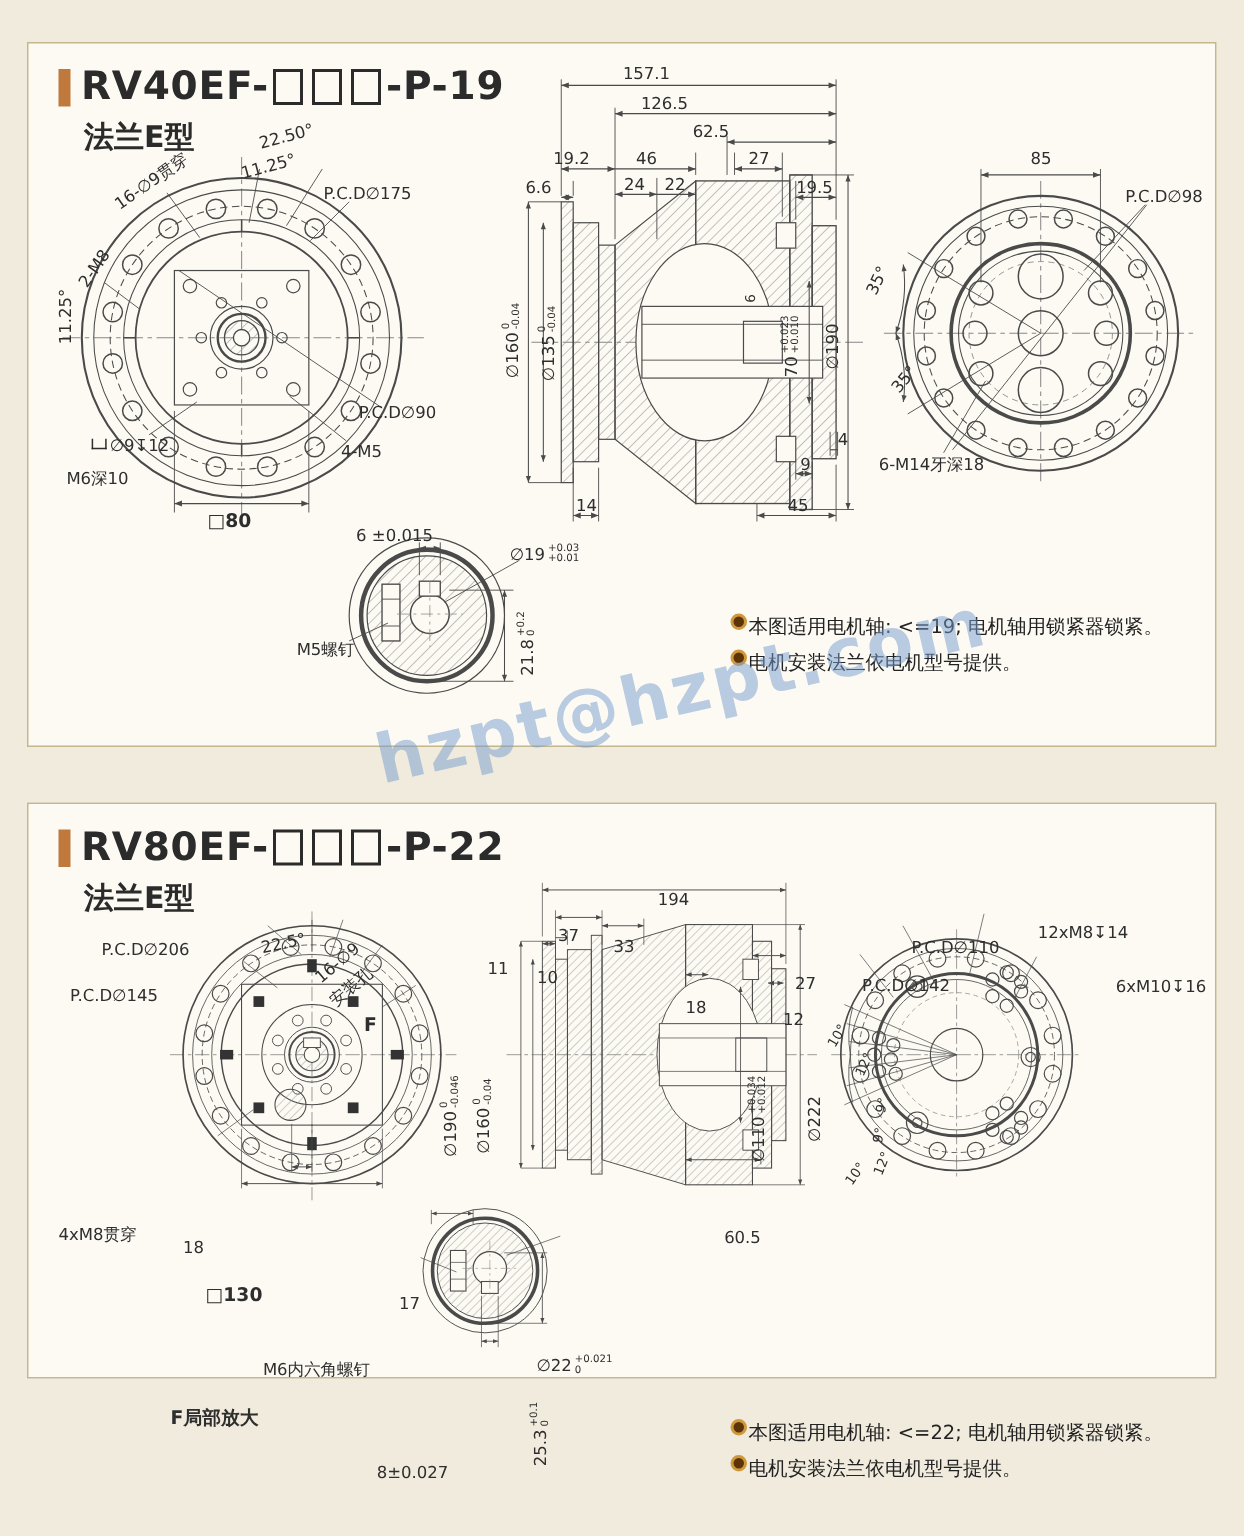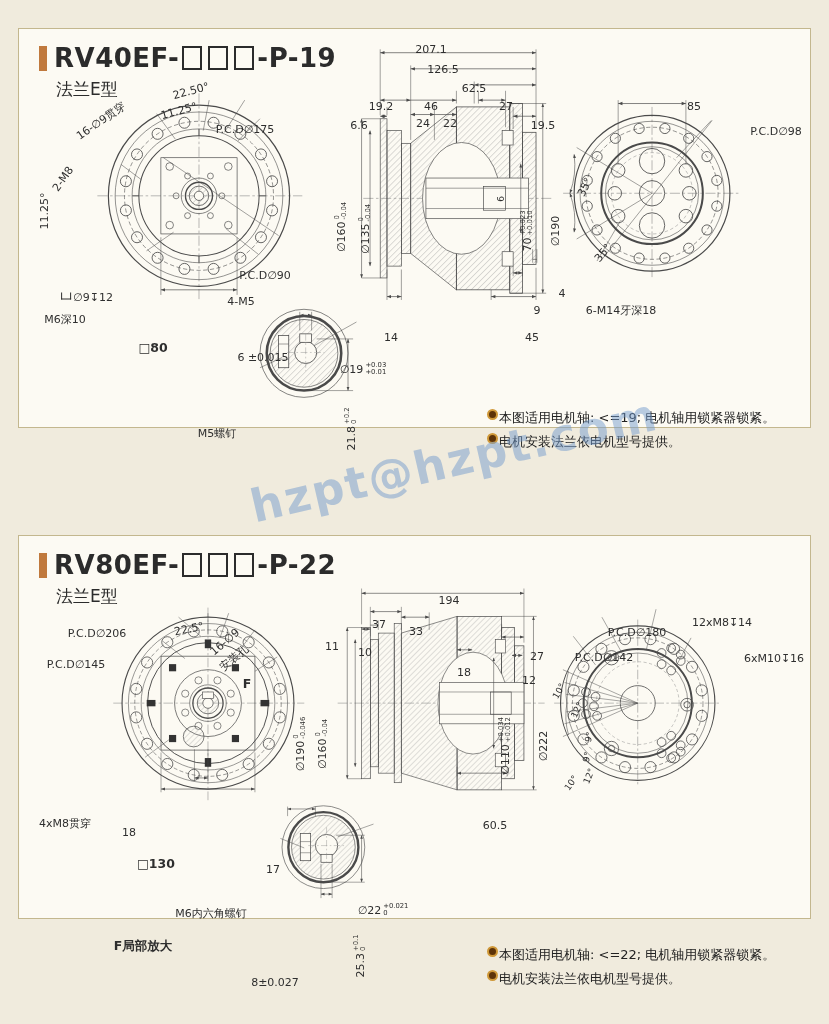--- a/index.html
+++ b/index.html
@@ -1,25 +1,25 @@
 <!DOCTYPE html>
 <html><head>
 <meta charset="utf-8">
 <style>
   *{margin:0;padding:0;box-sizing:border-box}
   html,body{width:829px;height:1024px}
   body{position:relative;background:#f0ebdd;font-family:"DejaVu Sans",sans-serif;overflow:hidden}
   .panel{position:absolute;left:18px;width:793px;background:#fcfaf3;border:1.5px solid #c3b78e}
-  #panel1{top:28px;height:400px}
+  #panel1{top:28px;height:470px}
   #panel2{top:535px;height:384px}
   .psvg{position:absolute;left:0;top:0;width:100%;height:100%}
   .ttl{position:absolute;left:20px;top:14px;display:flex;align-items:center;font-weight:bold;font-size:26px;color:#2b2b2b;letter-spacing:.5px}
   .ttl .bar{width:8px;height:25px;background:#c0793d;margin-right:7px}
   .ttl .box{width:20px;height:24px;border:2.5px solid #2b2b2b;display:inline-block;margin:0 3px}
-  .sub{position:absolute;left:37px;top:49px;font-size:17px;font-weight:normal;color:#2b2b2b}
+  .sub{position:absolute;left:37px;top:49px;font-size:20px;font-weight:bold;color:#2b2b2b}
   .dim{position:absolute;white-space:nowrap;font-size:11px;color:#2e2e2e;display:flex;align-items:center;transform:translate(-50%,-50%) rotate(var(--r,0deg))}
   .dim.big{font-size:12.5px;font-weight:bold}
   .dim.sm{font-size:9px}
   .tol{display:inline-flex;flex-direction:column;font-size:6.8px;line-height:7px;margin-left:2px}
   .tol i{font-style:normal}
   .cb{width:10px;height:7px;border:1.2px solid #2e2e2e;border-top:none;margin-right:2px;margin-top:-3px}
   .note{position:absolute;display:flex;align-items:flex-start;gap:1px;font-size:13px;color:#222;white-space:nowrap}
   .note .blt{width:11px;height:11px;border-radius:50%;background:#5d3308;border:2.5px solid #cf9838;flex:none}
   .wm{position:absolute;left:246px;top:434px;font-size:45px;font-weight:bold;color:rgba(116,156,206,.5);transform:rotate(-13deg);letter-spacing:2px;z-index:5;pointer-events:none}
 </style>
@@ -246,21 +246,21 @@
 <span class="dim" style="left:25px;top:182px;--r:-90deg">11.25°</span>
 <span class="dim" style="left:68px;top:268px">
       <span class="cb"></span>
       <span>∅9↧12</span>
     </span>
 <span class="dim" style="left:46px;top:290px">M6深10</span>
 <span class="dim big" style="left:134px;top:318px">□80</span>
 <span class="dim" style="left:222px;top:272px">4-M5</span>
 <span class="dim" style="left:246px;top:246px">P.C.D∅90</span>
 
-<span class="dim" style="left:412px;top:20px">207.1</span>
+<span class="dim" style="left:412px;top:20px">157.1</span>
 <span class="dim" style="left:424px;top:40px">126.5</span>
 <span class="dim" style="left:455px;top:59px">62.5</span>
 <span class="dim" style="left:362px;top:77px">19.2</span>
 <span class="dim" style="left:412px;top:77px">46</span>
 <span class="dim" style="left:487px;top:77px">27</span>
 <span class="dim" style="left:340px;top:96px">6.6</span>
 <span class="dim" style="left:404px;top:94px">24</span>
 <span class="dim" style="left:431px;top:94px">22</span>
 <span class="dim" style="left:524px;top:96px">19.5</span>
 <span class="dim" style="left:322px;top:198px;--r:-90deg">
@@ -586,21 +586,21 @@
 <span class="dim" style="left:486px;top:210px;--r:-90deg">
       <span>∅110</span>
       <span class="tol">
         <i>+0.034</i>
         <i>+0.012</i>
       </span>
     </span>
 <span class="dim" style="left:524px;top:210px;--r:-90deg">∅222</span>
 <span class="dim" style="left:476px;top:289px">60.5</span>
 
-<span class="dim" style="left:618px;top:96px">P.C.D∅180</span>
+<span class="dim" style="left:618px;top:96px">P.C.D∅110</span>
 <span class="dim" style="left:703px;top:86px">12xM8↧14</span>
 <span class="dim" style="left:585px;top:121px">P.C.D∅142</span>
 <span class="dim" style="left:755px;top:122px">6xM10↧16</span>
 <span class="dim sm" style="left:540px;top:155px;--r:-60deg">10°</span>
 <span class="dim sm" style="left:558px;top:174px;--r:-65deg">12°</span>
 <span class="dim sm" style="left:570px;top:201px;--r:-78deg">9°</span>
 <span class="dim sm" style="left:568px;top:221px;--r:-78deg">9°</span>
 <span class="dim sm" style="left:570px;top:240px;--r:-68deg">12°</span>
 <span class="dim sm" style="left:552px;top:247px;--r:-55deg">10°</span>
 

